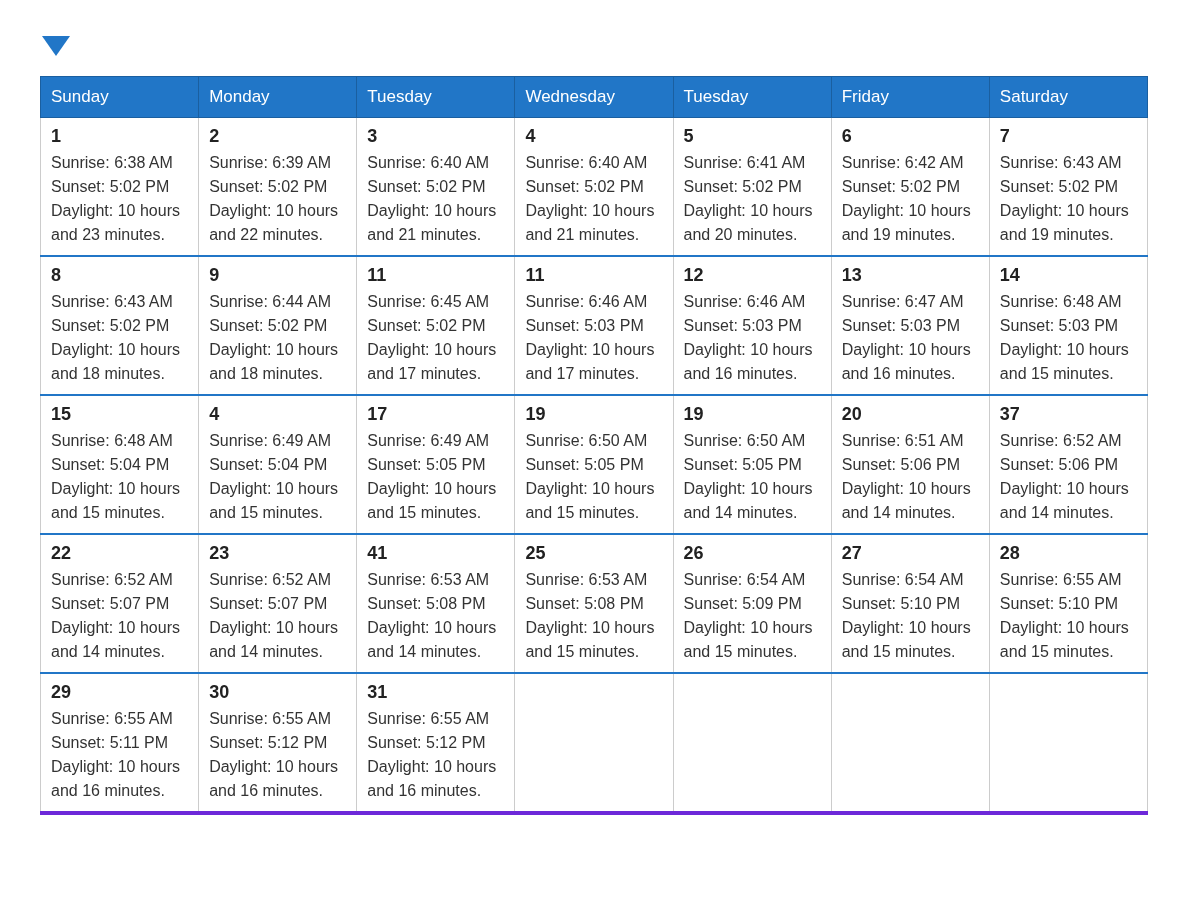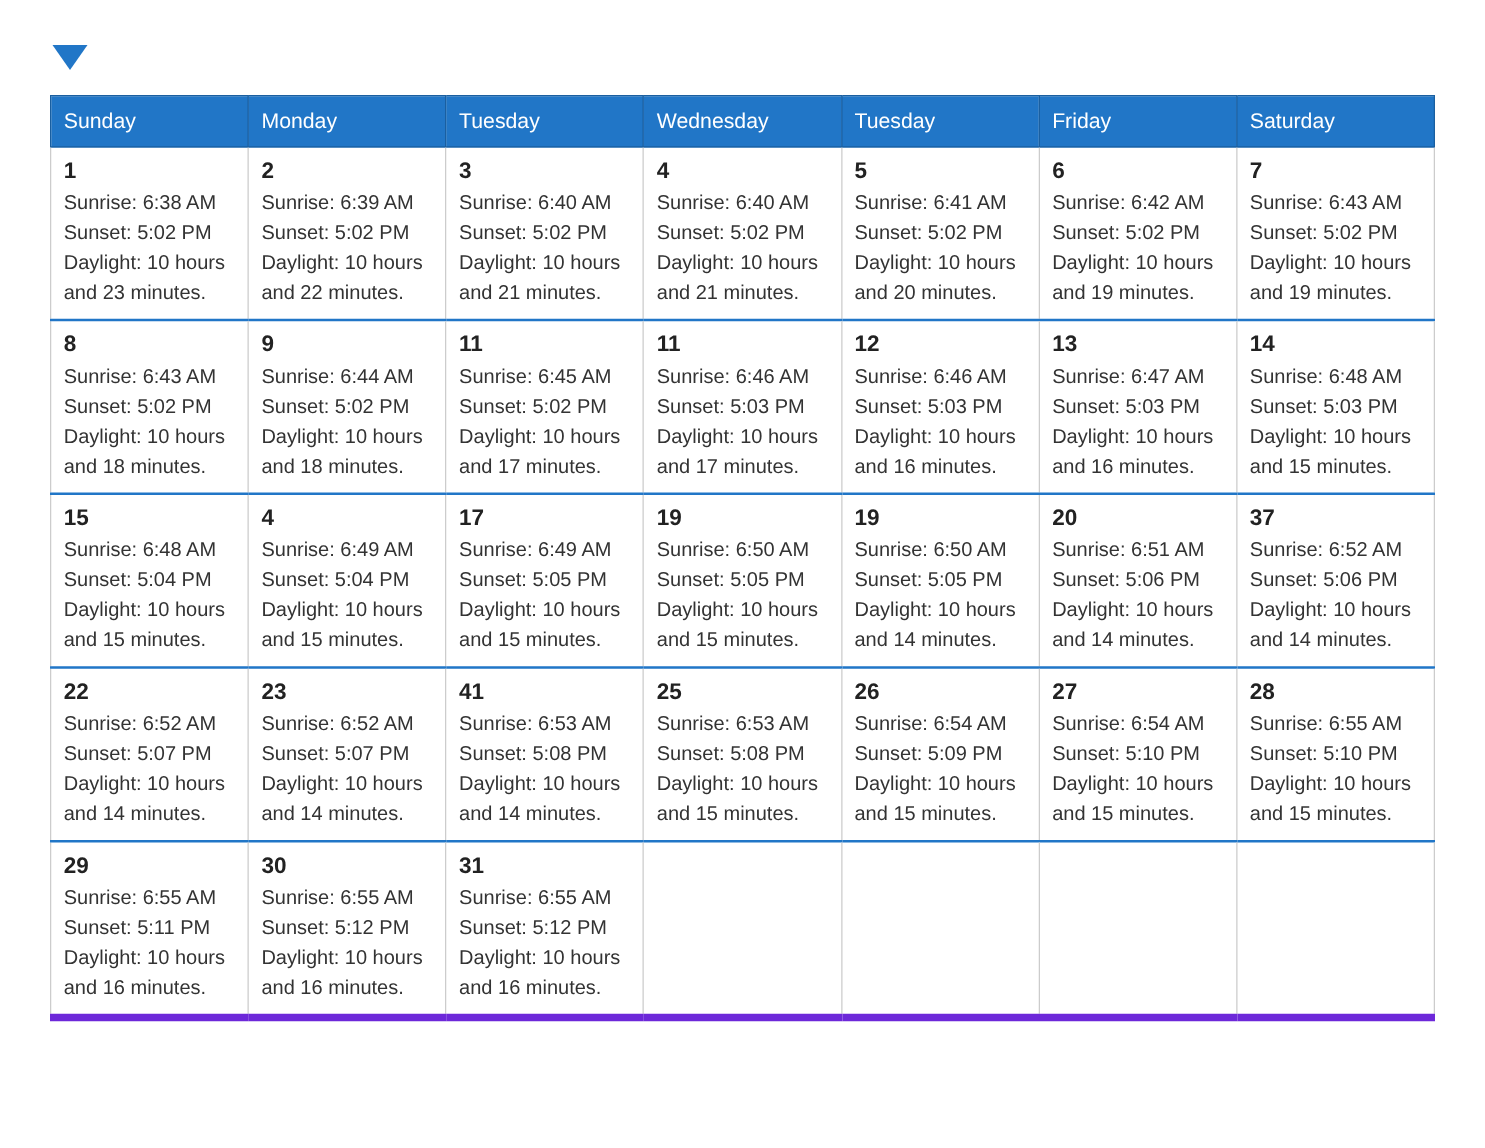--- a/index.html
+++ b/index.html
@@ -92,21 +92,21 @@
     }
     .day-info {
       font-size: 16px;
       color: #333;
       line-height: 1.5;
     }
     .calendar tr:not(:last-child) td {
       border-bottom: 2px solid #2176c7;
     }
     .calendar tbody tr td {
-      border-bottom: 6px solid #6d28d9;
+      border-bottom: 4px solid #6d28d9;
     }
     .calendar tbody tr:not(:last-child) td {
       border-bottom: 2px solid #2176c7;
     }
     .empty-cell {
       background: #fff;
     }
   </style>
 </head>
 <body>

